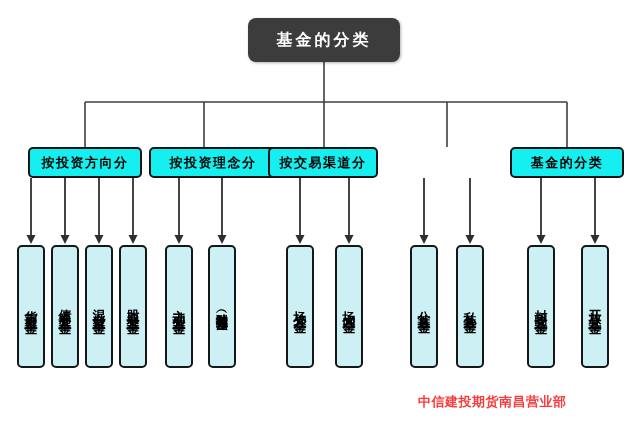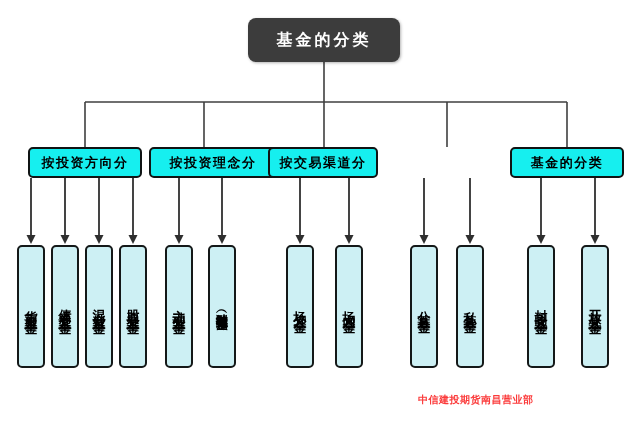--- a/index.html
+++ b/index.html
@@ -25,21 +25,21 @@
     background:#cdf0f4;border:2px solid #141818;border-radius:5px;
     display:flex;align-items:center;justify-content:center;
   }
   .leaf span{
     writing-mode:vertical-rl;text-orientation:mixed;
     color:#000;font-weight:bold;font-size:13px;letter-spacing:3px;line-height:1;
   }
   .leaf.long span{font-size:12px;letter-spacing:0.5px;}
   .credit{
     position:absolute;left:418px;top:393px;
-    color:#fb3a3a;font-weight:bold;font-size:10px;letter-spacing:0.5px;white-space:nowrap;
+    color:#fb3a3a;font-weight:bold;font-size:13px;letter-spacing:0.5px;white-space:nowrap;
   }
 </style>
 </head>
 <body>
 
 <div class="canvas">
 
   <svg class="connectors" viewBox="0 0 640 430" xmlns="http://www.w3.org/2000/svg">
 
     <g stroke="#3f3f3f" stroke-width="1.6" fill="none">

